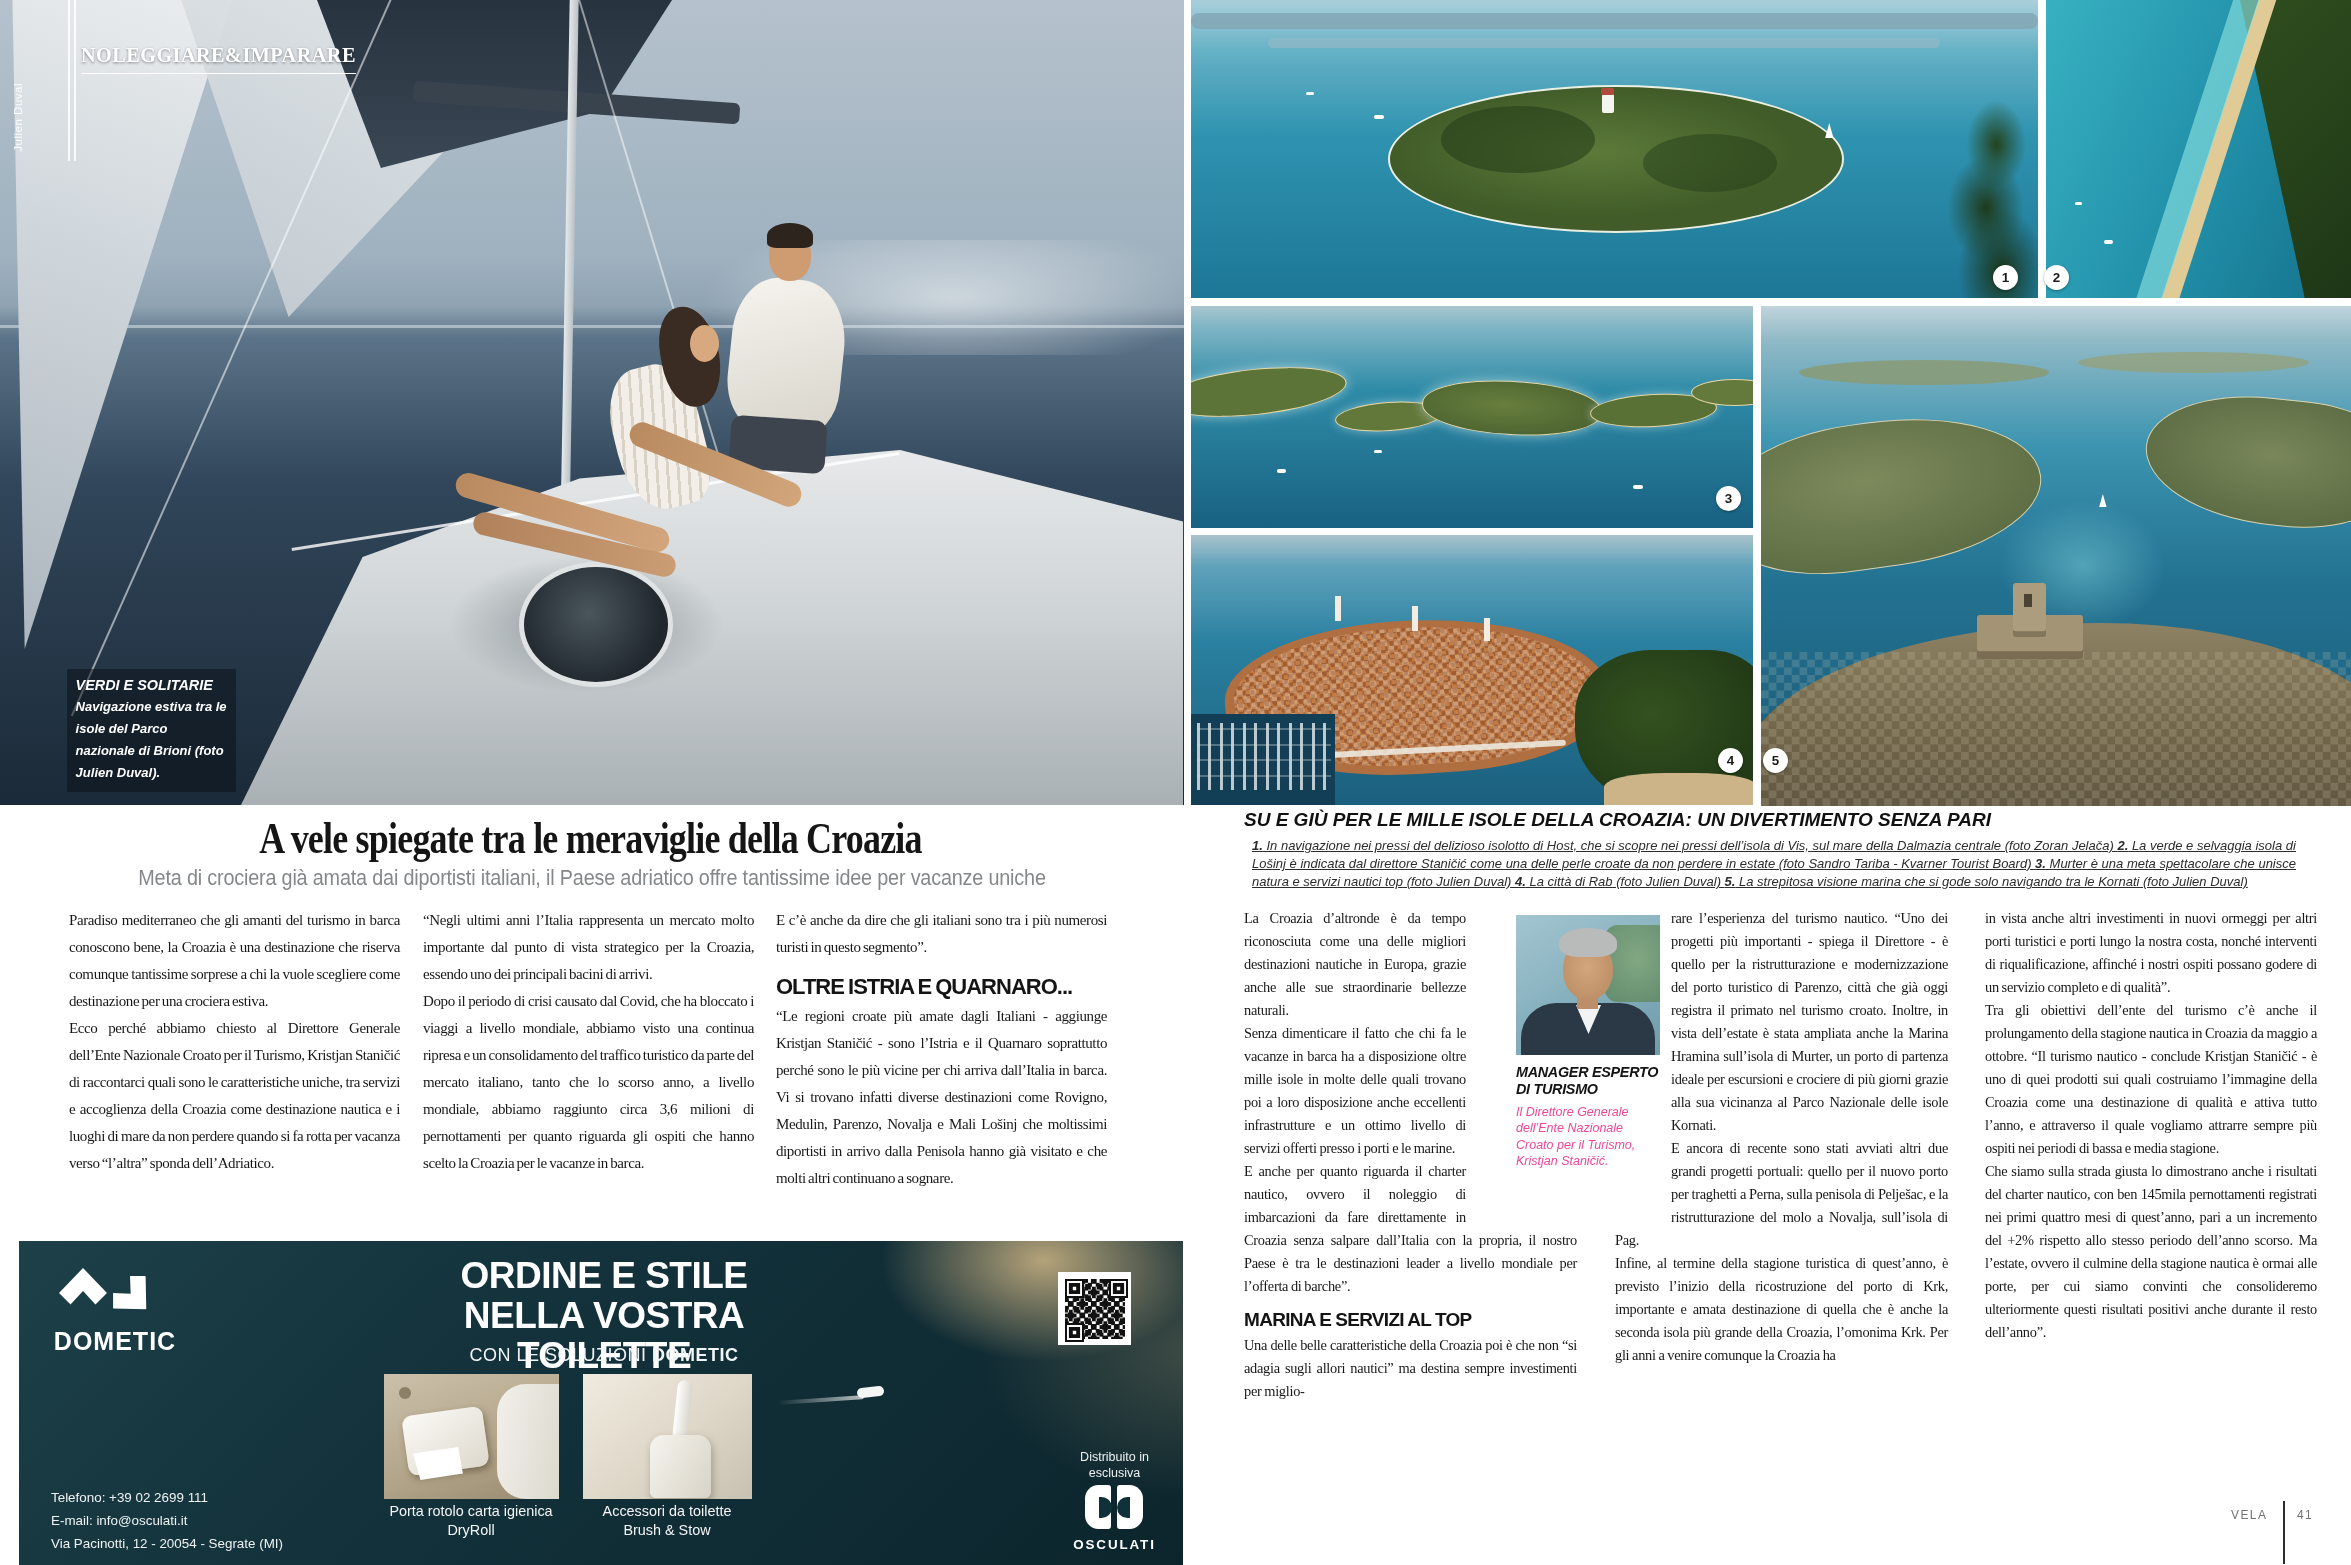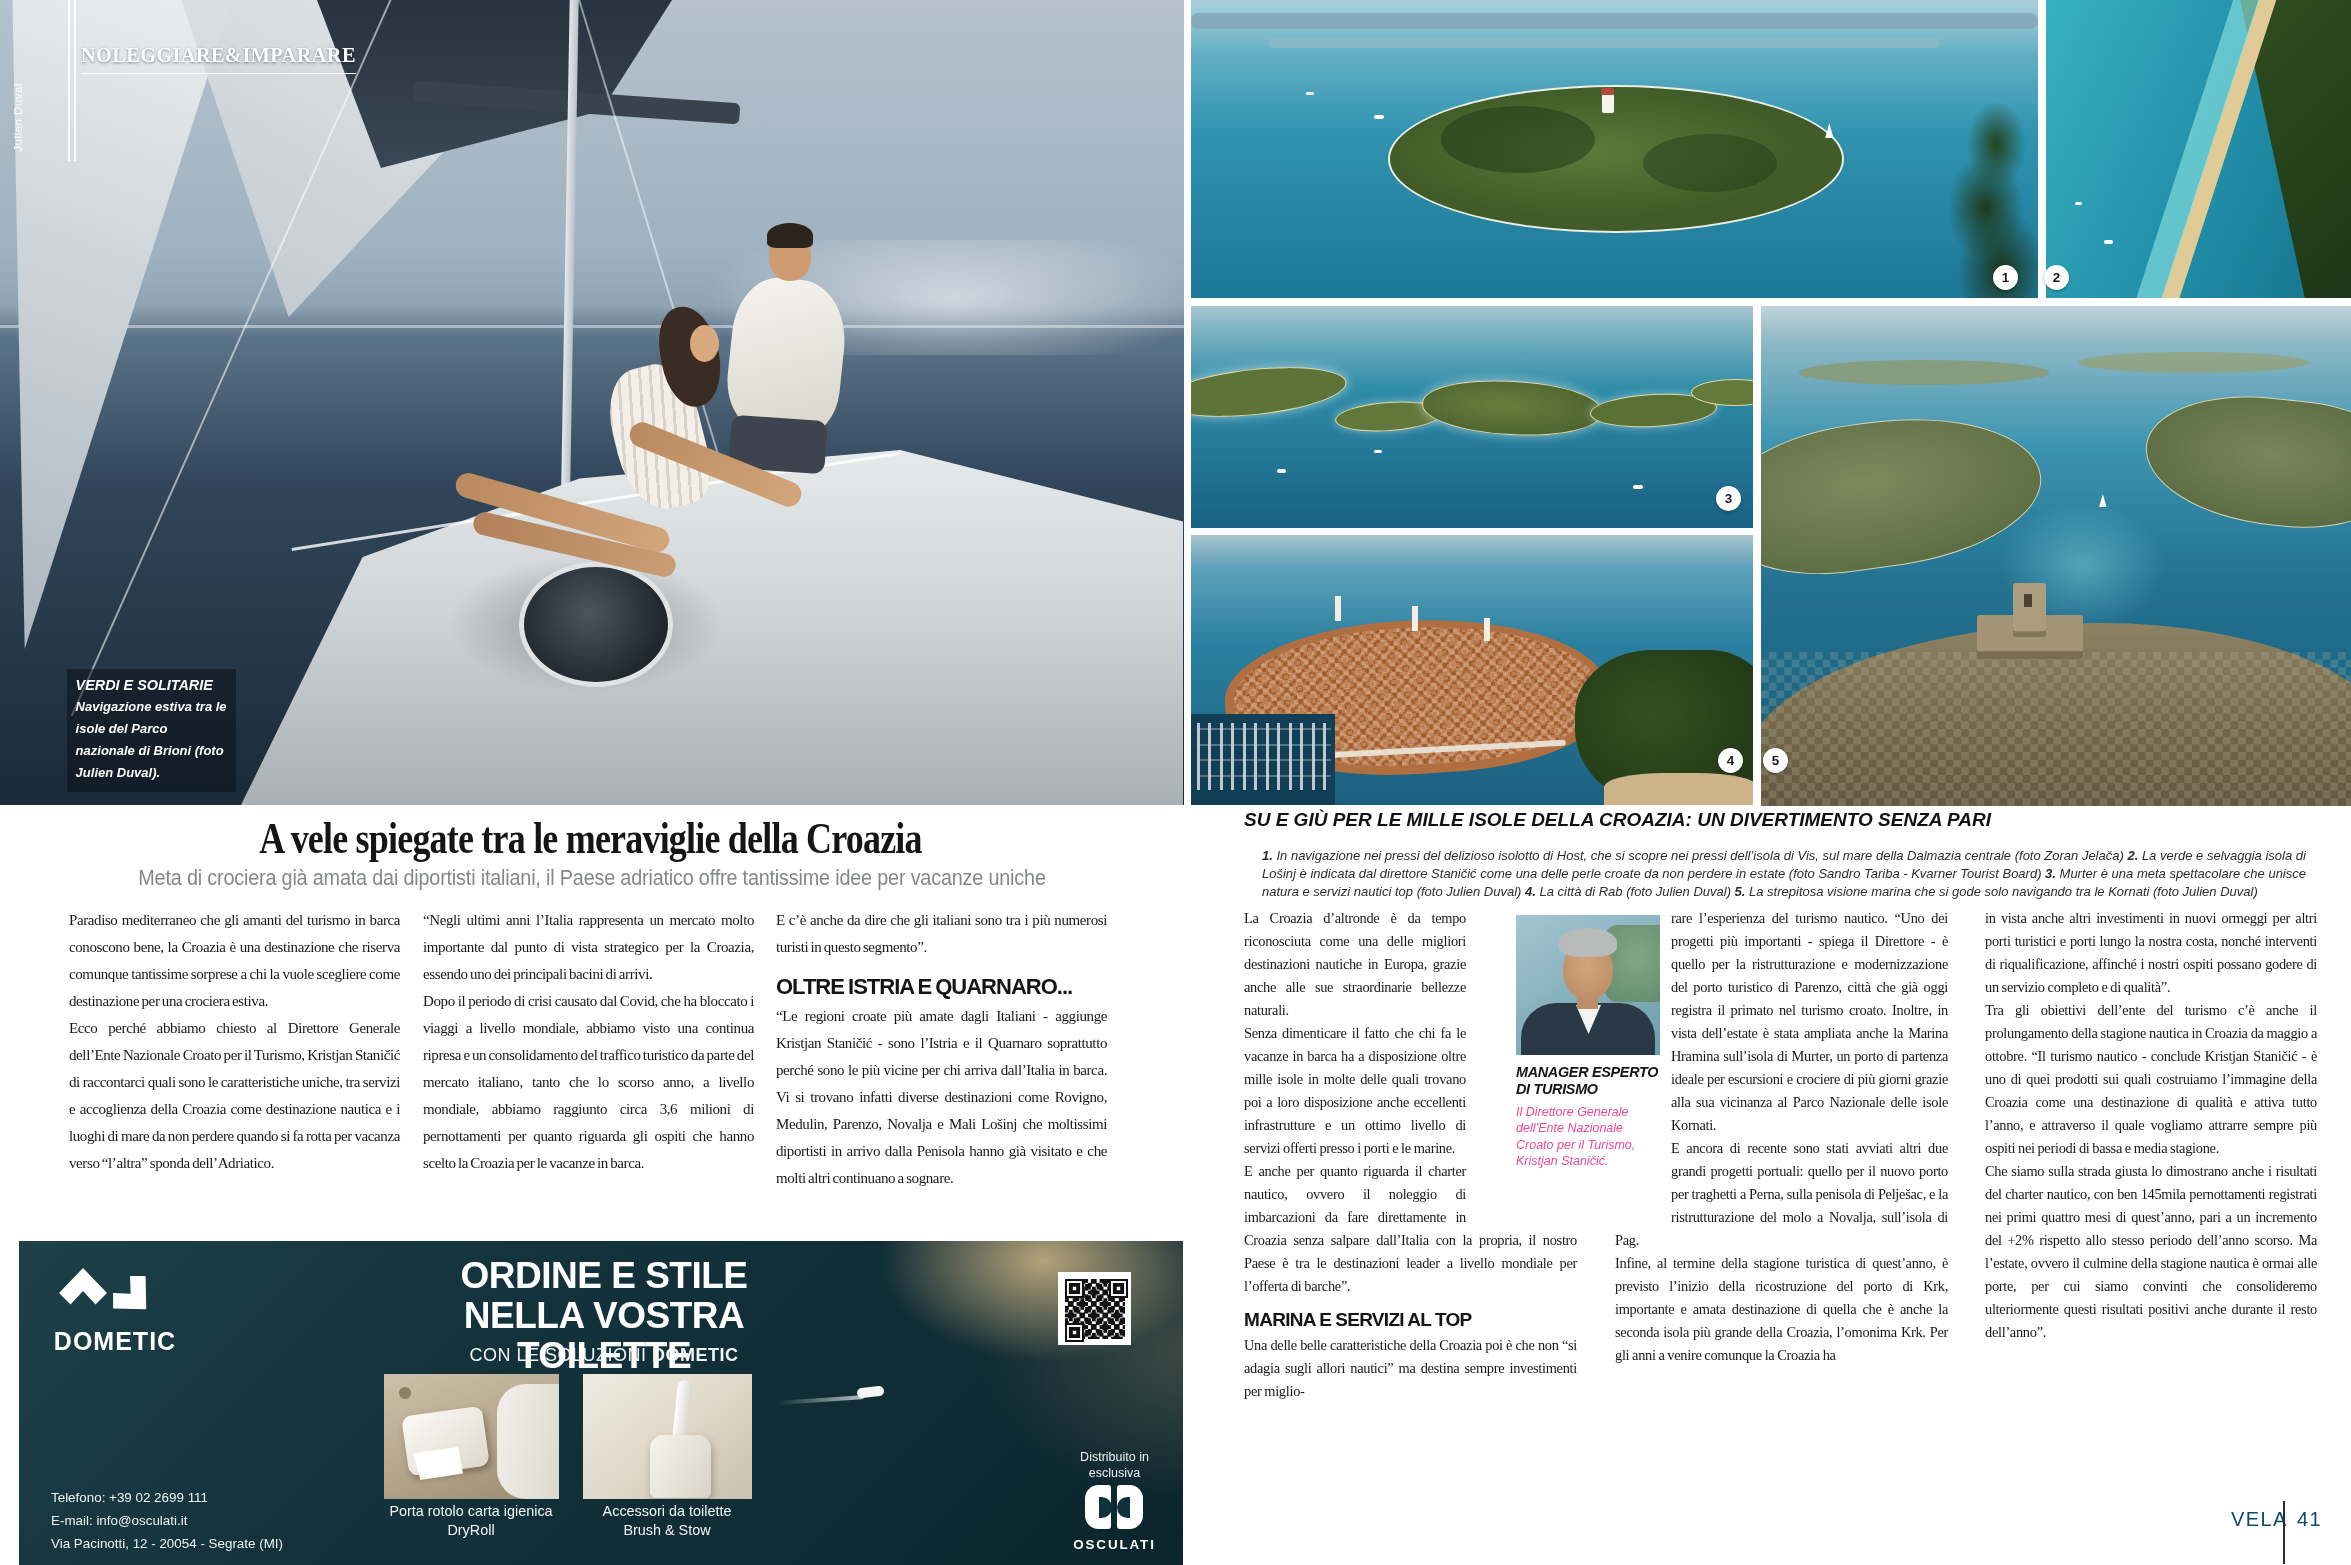--- a/index.html
+++ b/index.html
@@ -53,21 +53,21 @@
   #mgr{position:absolute;left:1516px;top:915px;width:146px;}
   #mgr .pic{position:relative;width:144px;height:140px;overflow:hidden;background:linear-gradient(150deg,#a3c6d1 0%,#84aebc 55%,#6f9cab 100%);}
   #mgr .t{font-weight:bold;font-style:italic;font-size:14.4px;line-height:17.3px;letter-spacing:-0.3px;margin-top:8.6px;color:#141414;}
   #mgr .s{font-style:italic;font-size:12.5px;line-height:16.3px;color:#ec4899;margin-top:5.8px;}
 
   
   .badge{position:absolute;width:25px;height:25px;border-radius:50%;background:#fff;color:#1a1a1a;
          font-weight:bold;font-size:13.4px;line-height:25px;text-align:center;box-shadow:0 1px 2.9px rgba(0,0,0,.35);}
 
   
-  .folio{position:absolute;top:1508px;font-size:20px;color:#0c4a6e;letter-spacing:1.4px;}
+  .folio{position:absolute;top:1508px;font-size:12px;color:#737373;letter-spacing:1.4px;}
   .folio-bar{position:absolute;left:2283px;top:1501px;width:1.9px;height:63px;background:#2c2c2c;}
 
   
   #ad{position:absolute;left:19px;top:1241px;width:1164px;height:325px;overflow:hidden;color:#fff;
       background:radial-gradient(231px 144px at 88% 6%,rgba(199,176,129,.9),rgba(199,176,129,0) 70%),
                  radial-gradient(307px 211px at 101% 34%,rgba(150,140,105,.35),rgba(150,140,105,0) 70%),
                  linear-gradient(135deg,#1d4049 0%,#13323b 40%,#0c252d 100%);}
   .ad-head{position:absolute;left:363px;top:15.4px;width:444px;text-align:center;font-weight:bold;
            font-size:37px;line-height:40px;letter-spacing:-0.5px;}
   .ad-sub{position:absolute;left:363px;top:104px;width:444px;text-align:center;font-size:18px;letter-spacing:0.5px;color:#f2f5f5;}
@@ -198,21 +198,21 @@
     <p>Dopo il periodo di crisi causato dal Covid, che ha bloccato i viaggi a livello mondiale, abbiamo visto una continua ripresa e un consolidamento del traffico turistico da parte del mercato italiano, tanto che lo scorso anno, a livello mondiale, abbiamo raggiunto circa 3,6 milioni di pernottamenti per quanto riguarda gli ospiti che hanno scelto la Croazia per le vacanze in barca.</p>
   </div>
   <div class="bodycol" style="left:776px;">
     <p>E c’è anche da dire che gli italiani sono tra i più numerosi turisti in questo segmento”.</p>
     <div class="colhead-l">OLTRE ISTRIA E QUARNARO...</div>
     <p>“Le regioni croate più amate dagli Italiani - aggiunge Kristjan Staničić - sono l’Istria e il Quarnaro soprattutto perché sono le più vicine per chi arriva dall’Italia in barca. Vi si trovano infatti diverse destinazioni come Rovigno, Medulin, Parenzo, Novalja e Mali Lošinj che moltissimi diportisti in arrivo dalla Penisola hanno già visitato e che molti altri continuano a sognare.</p>
   </div>
 
   <div class="collage-cap">
     <div class="h">SU E GIÙ PER LE MILLE ISOLE DELLA CROAZIA: UN DIVERTIMENTO SENZA PARI</div>
-    <p style="margin:18px;">
+    <p style="margin:8px;text-decoration:underline;">
       <b>1.</b><span> In navigazione nei pressi del delizioso isolotto di Host, che si scopre nei pressi dell’isola di Vis, sul mare della Dalmazia centrale (foto Zoran Jelača) </span><b>2.</b><span> La verde e selvaggia isola di Lošinj è indicata dal direttore Staničić come una delle perle croate da non perdere in estate (foto Sandro Tariba - Kvarner Tourist Board) </span><b>3.</b><span> Murter è una meta spettacolare che unisce natura e servizi nautici top (foto Julien Duval) </span><b>4.</b><span> La città di Rab (foto Julien Duval) </span><b>5.</b><span> La strepitosa visione marina che si gode solo navigando tra le Kornati (foto Julien Duval)</span>
     </p>
   </div>
 
   <div class="bodycol2" style="left:1244px;width:333px;">
     <i class="sp-r"></i>
     <p>La Croazia d’altronde è da tempo riconosciuta come una delle migliori destinazioni nautiche in Europa, grazie anche alle sue straordinarie bellezze naturali.</p>
     <p>Senza dimenticare il fatto che chi fa le vacanze in barca ha a disposizione oltre mille isole in molte delle quali trovano poi a loro disposizione anche eccellenti infrastrutture e un ottimo livello di servizi offerti presso i porti e le marine.</p>
     <p>E anche per quanto riguarda il charter nautico, ovvero il noleggio di imbarcazioni da fare direttamente in Croazia senza salpare dall’Italia con la propria, il nostro Paese è tra le destinazioni leader a livello mondiale per l’offerta di barche”.</p>
     <div class="colhead-r">MARINA E SERVIZI AL TOP</div>

